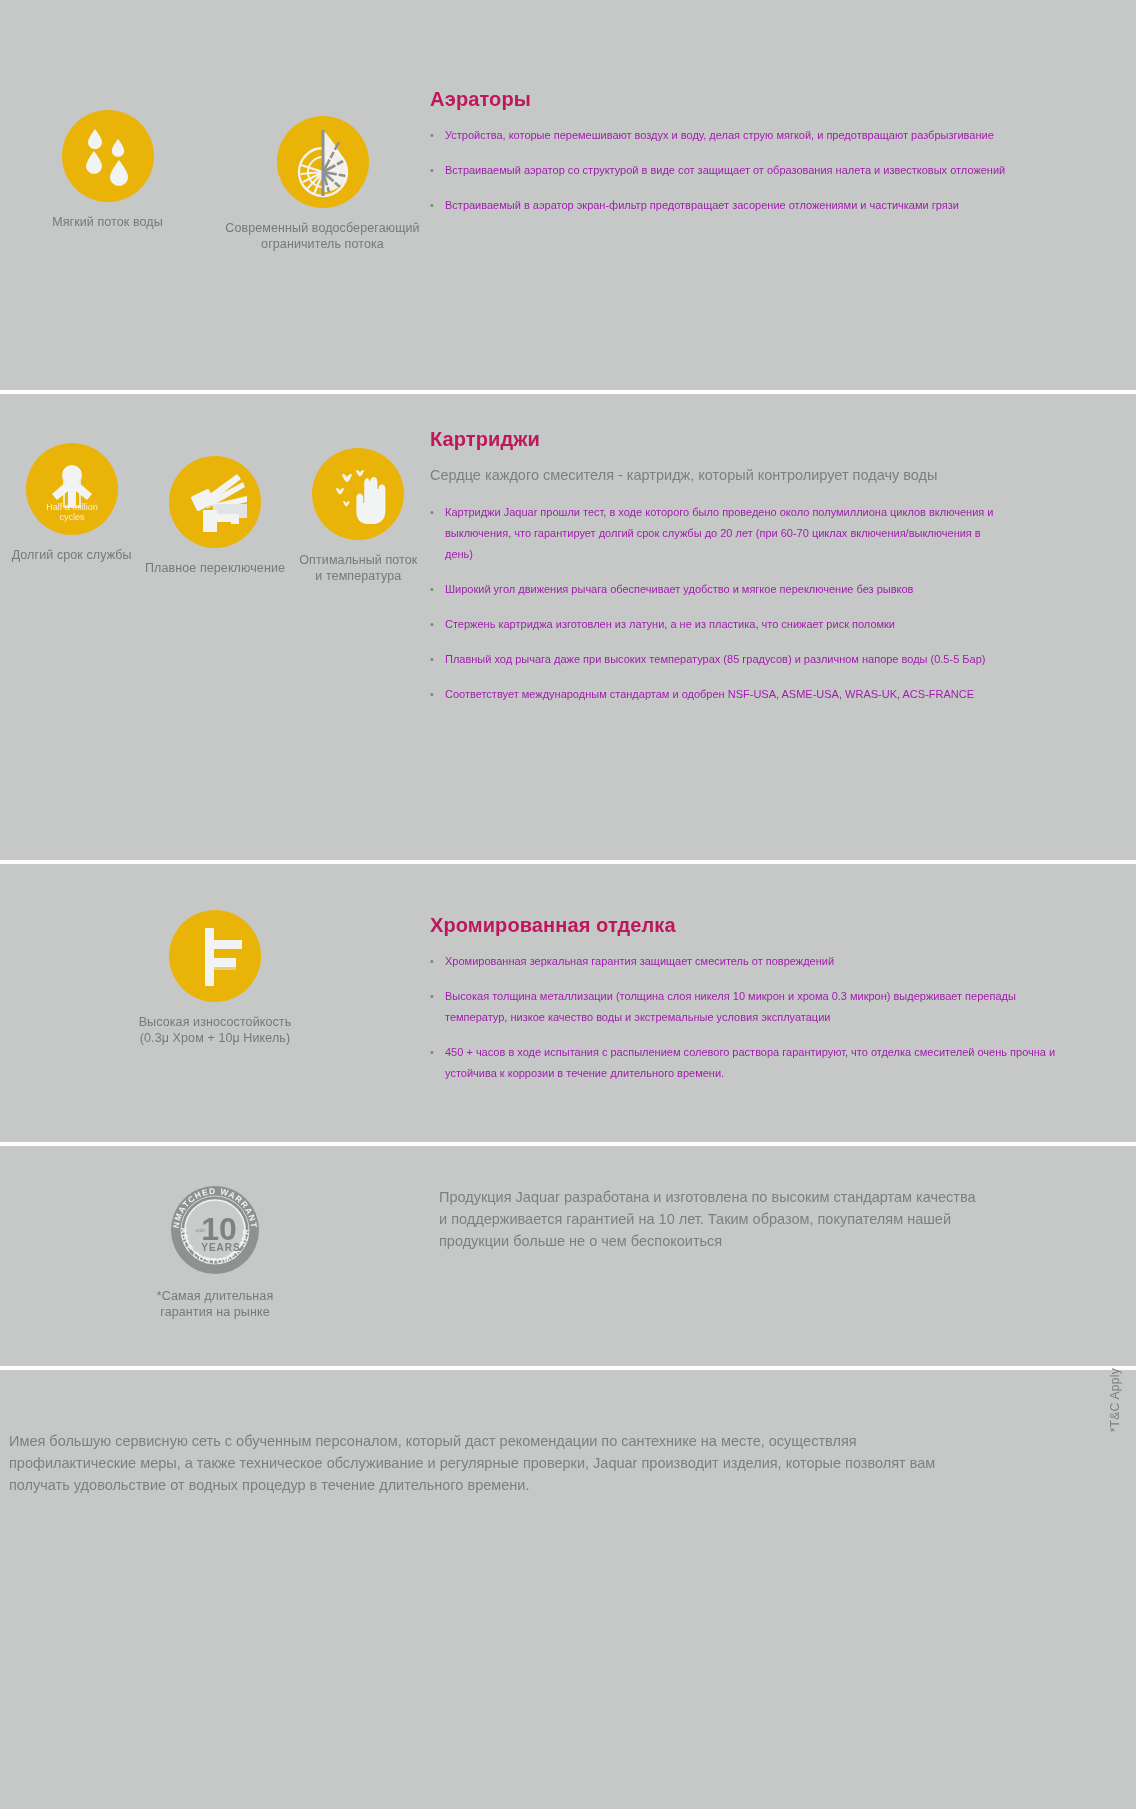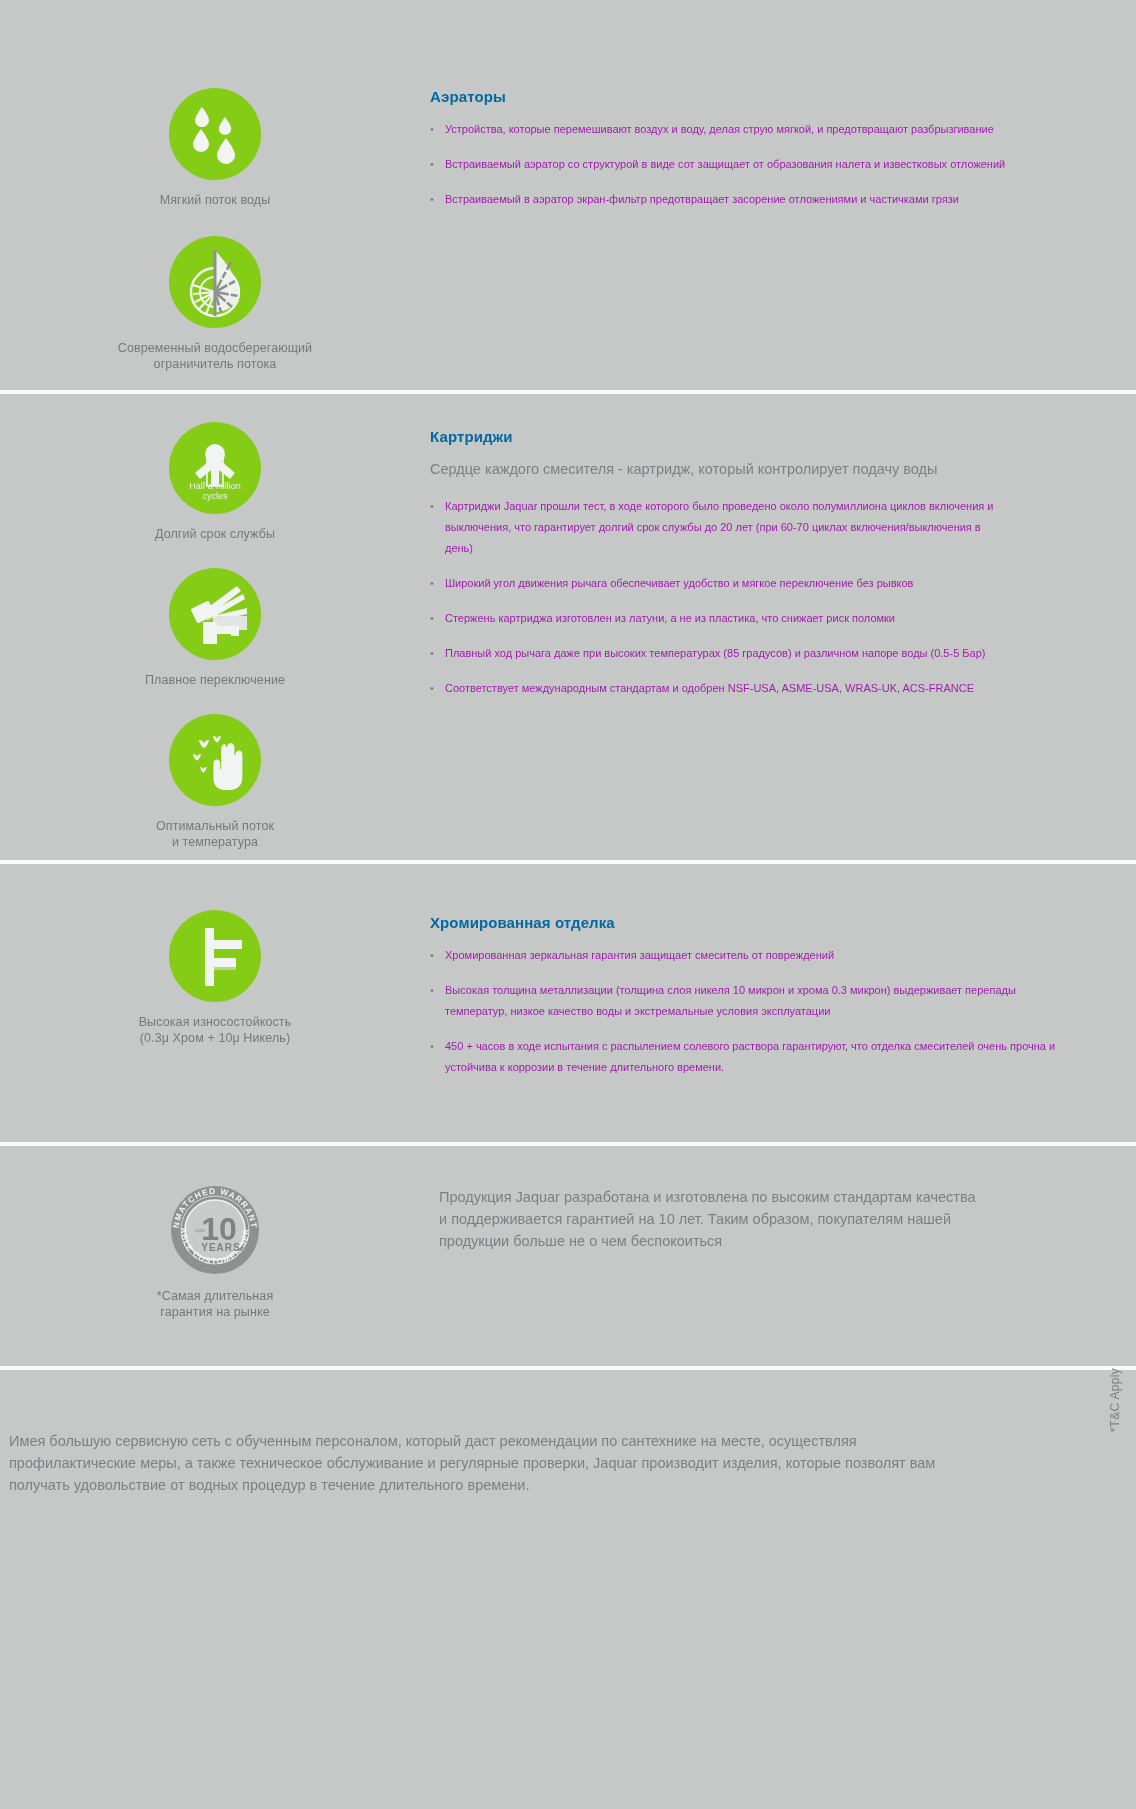--- a/index.html
+++ b/index.html
@@ -29,59 +29,59 @@
   .divider {
     height: 4px;
     background: #ffffff;
     width: 100%;
     opacity: .95;
   }
   .icon-col {
     width: 430px;
     flex: 0 0 430px;
     display: flex;
-    flex-direction: column;
+    flex-direction: row;
     align-items: center;
   }
   .text-col {
     flex: 1 1 auto;
     padding-right: 130px;
   }
 
   
   .icon-block {
     display: flex;
     flex-direction: column;
     align-items: center;
     width: 100%;
   }
   .icon-circle {
     width: 92px;
     height: 92px;
     border-radius: 50%;
-    background: #84cc16;
+    background: #eab308;
     position: relative;
     overflow: hidden;
     flex: 0 0 auto;
   }
   .icon-caption {
     margin-top: 12px;
     font-size: 12.5px;
     line-height: 16px;
     color: #76797a;
     text-align: center;
     letter-spacing: .1px;
     white-space: pre-line;
   }
 
   
   .sec-title {
-    font-size: 15px;
+    font-size: 20px;
     font-weight: bold;
-    color: #0369a1;
+    color: #be185d;
     margin-bottom: 14px;
     letter-spacing: .1px;
   }
   .sec-intro {
     font-size: 14.5px;
     line-height: 21px;
     color: #7d8082;
     margin-bottom: 16px;
   }
   .bullets { list-style: none; }

